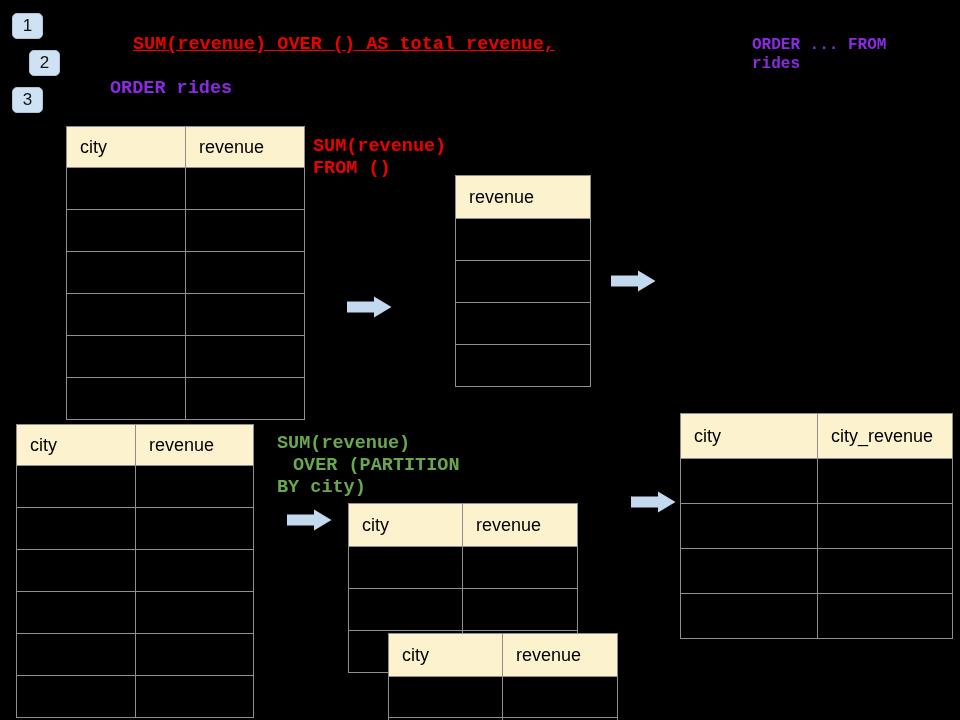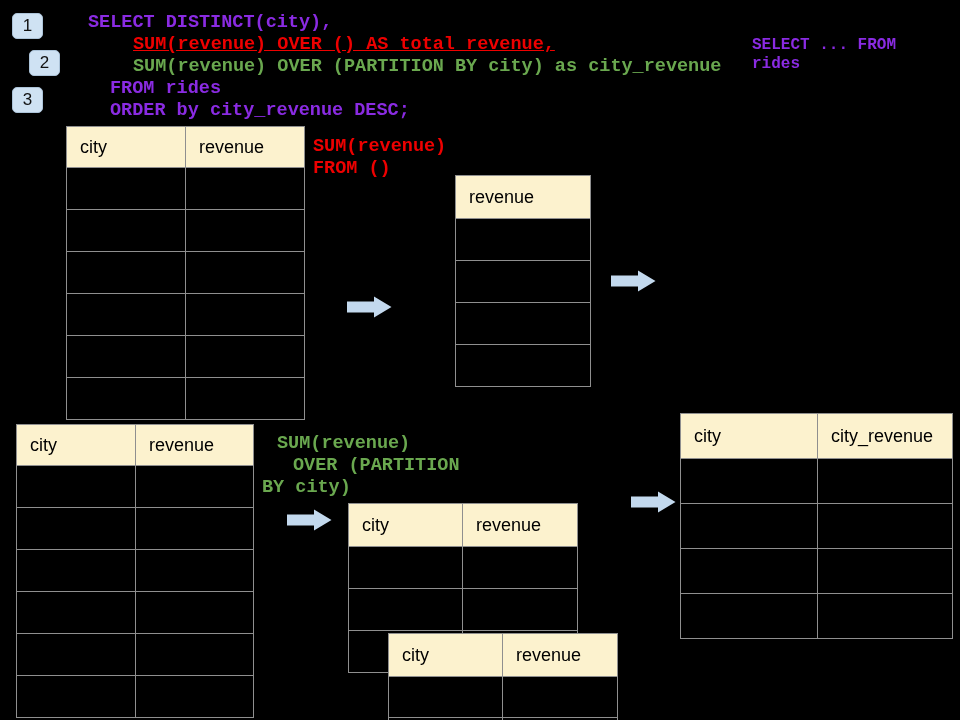--- a/index.html
+++ b/index.html
@@ -30,21 +30,21 @@
             font-weight:bold;font-size:16px;white-space:pre;}
   .sn1{top:36px;}
   .sn2{top:55px;}
 
   .ann{position:absolute;font-family:"Liberation Mono",monospace;font-weight:bold;
        font-size:18.5px;white-space:pre;line-height:22px;}
   .annR1{left:313px;top:136px;}
   .annR2{left:313px;top:158px;}
   .annG1{left:277px;top:433px;}
   .annG2{left:293px;top:455px;}
-  .annG3{left:262px;top:477px;}
+  .annG3{left:277px;top:477px;}
 
   
   .tbl{position:absolute;border-collapse:collapse;table-layout:fixed;}
   .tbl th,.tbl td{border:1.5px solid #8F8F8F;padding:0;}
   .tbl th{background:#FCF2CE;color:#000;font-weight:normal;font-size:18px;
           text-align:left;padding-left:13px;vertical-align:middle;}
   .tbl td{background:transparent;}
 
   .t1{left:66px;top:126px;width:238px;}  .t1 th{height:40px;} .t1 td{height:41px;}
   .t2{left:455px;top:175px;width:135px;} .t2 th{height:42px;} .t2 td{height:41px;}
@@ -62,27 +62,24 @@
 </style>
 </head>
 <body>
 
 <div class="canvas">
 
   <div class="badge badge1">1</div>
   <div class="badge badge2">2</div>
   <div class="badge badge3">3</div>
 
-  <div class="code purple cl1">SELECT DISTINCT(city),</div>
   <div class="code red cl2">SUM(revenue) OVER () AS total_revenue,</div>
-  <div class="code green cl3">SUM(revenue) OVER (PARTITION BY city) as city_revenue</div>
-  <div class="code purple cl4">FROM rides</div>
-  <div class="code purple cl5">ORDER by city_revenue DESC;</div>
-
-  <div class="sidenote purple sn1">SELECT ... FROM</div>
+  <div class="code purple cl4">ORDER rides</div>
+
+  <div class="sidenote purple sn1">ORDER ... FROM</div>
   <div class="sidenote purple sn2">rides</div>
 
   <div class="ann red annR1">SUM(revenue)</div>
   <div class="ann red annR2">FROM ()</div>
 
   <div class="ann green annG1">SUM(revenue)</div>
   <div class="ann green annG2">OVER (PARTITION</div>
   <div class="ann green annG3">BY city)</div>
 
   <table class="tbl t1">

